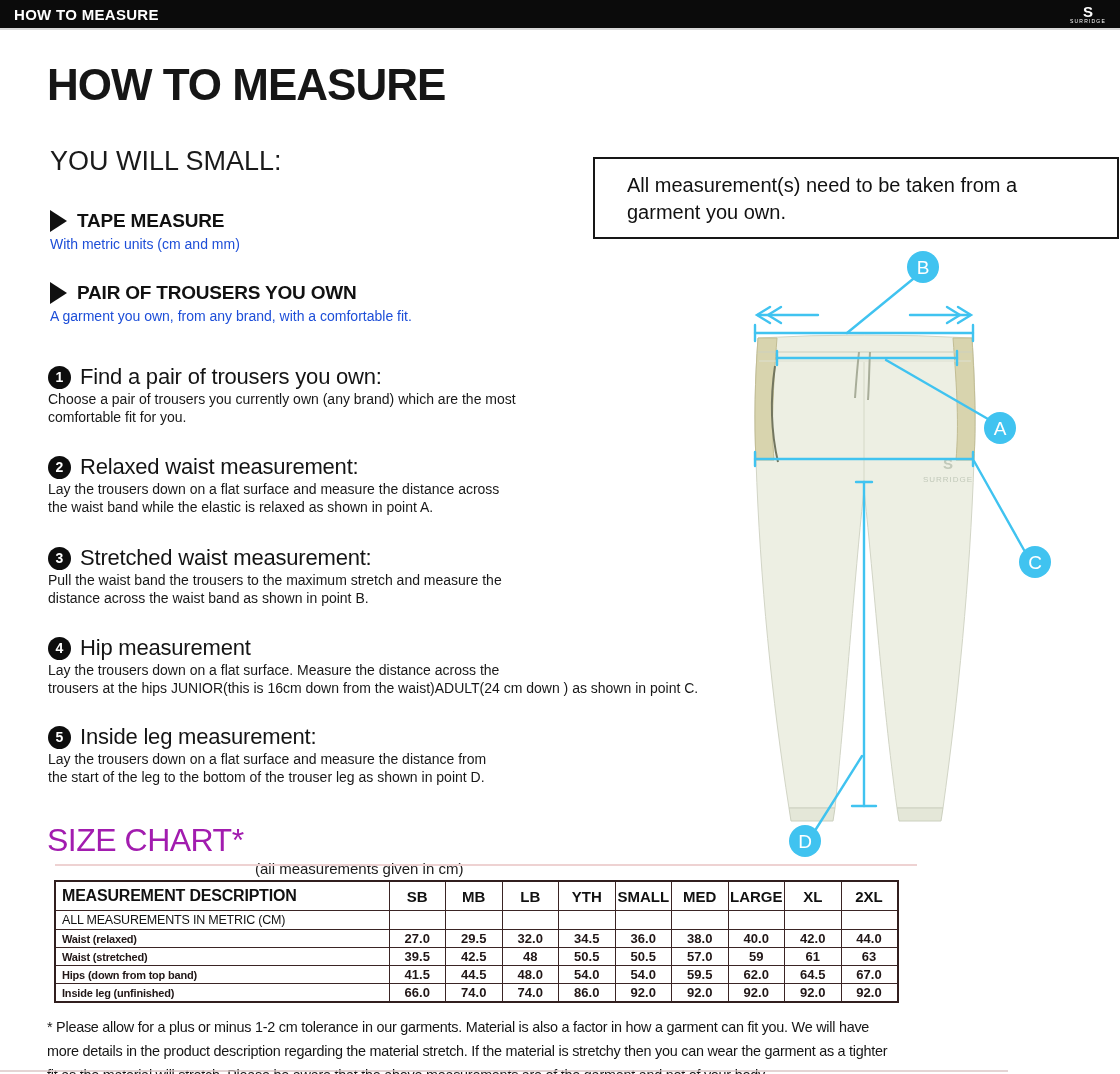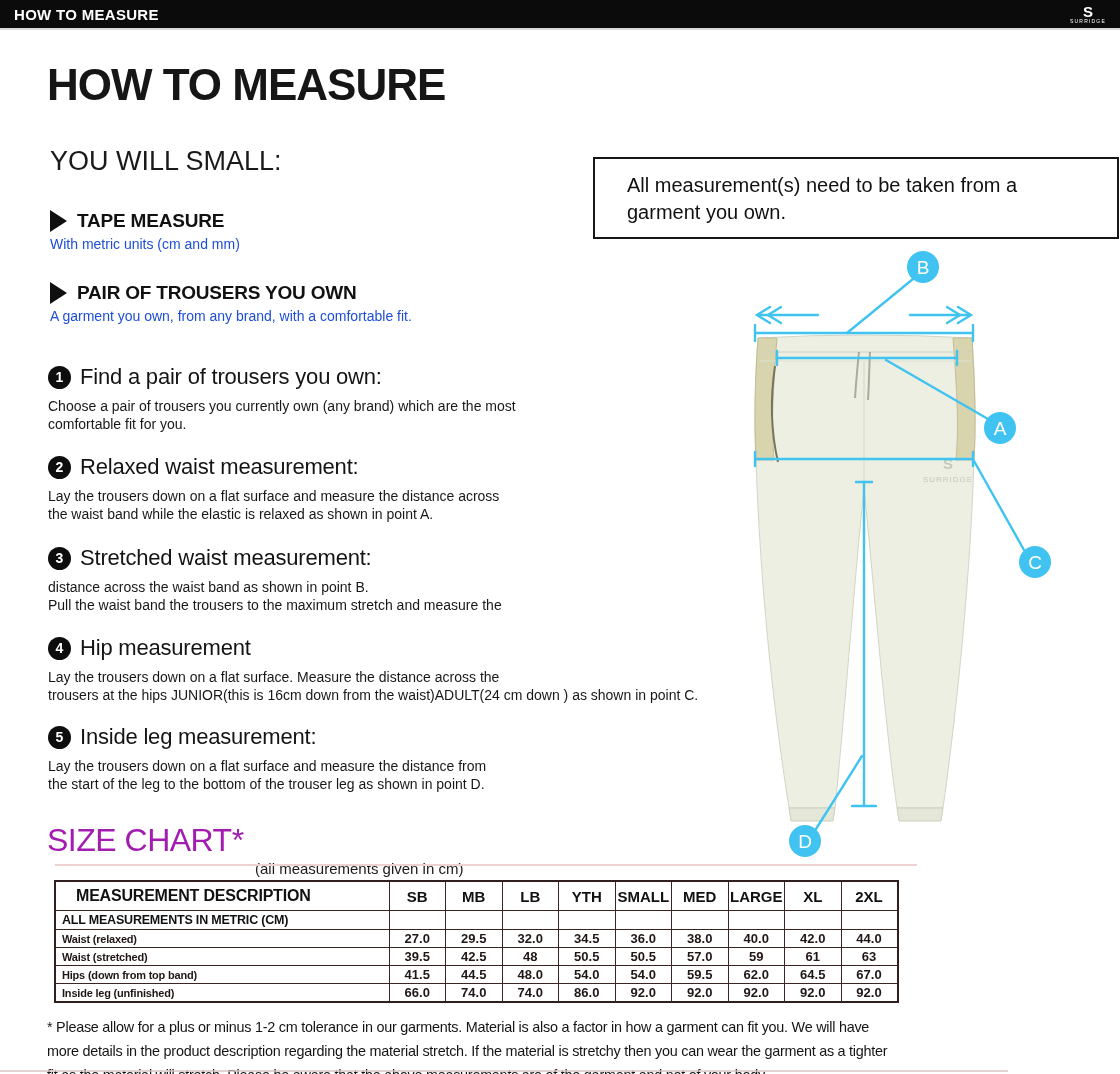--- a/index.html
+++ b/index.html
@@ -27,37 +27,37 @@
   .need-detail{font-size:14px;margin-top:4px;color:#1d4ed8;}
 
   .notice{position:absolute;left:593px;top:157px;width:526px;height:82px;box-sizing:border-box;
           border:2px solid #161616;padding:13px 32px;font-size:20px;line-height:27px;color:#111;}
 
   .step{position:absolute;left:48px;}
   .step-head{display:flex;align-items:center;gap:9px;}
   .step-num{width:23px;height:23px;border-radius:50%;background:#0d0d0d;color:#fff;
             font-size:14px;font-weight:700;display:flex;align-items:center;justify-content:center;}
   .step-title{font-size:22px;font-weight:400;letter-spacing:-.2px;color:#141414;}
-  .step-body{margin-top:7px;font-size:14px;line-height:18px;color:#181818;}
+  .step-body{margin-top:0;font-size:14px;line-height:18px;color:#181818;}
   .step-body div{white-space:nowrap;}
 
   .size-h{position:absolute;left:47px;top:822px;font-size:32px;font-weight:400;
           letter-spacing:-.5px;color:#a21caf;}
   .size-cap{position:absolute;left:255px;top:840px;font-size:15px;color:#1b1b1b;margin-top:20px;}
   .divider{position:absolute;left:55px;top:864px;width:862px;height:2px;background:#eed2d2;}
   .bottom-line{position:absolute;left:0;top:1070px;width:1008px;height:2px;background:#d9c2c2;opacity:.7;}
 
   table.size{position:absolute;left:54px;top:880px;border-collapse:collapse;table-layout:fixed;
              width:842px;background:#fff;}
   table.size td,table.size th{border:1.5px solid #3a2424;vertical-align:middle;overflow:hidden;}
   table.size{border:2.5px solid #311f1f;}
-  th.desc{width:334px;text-align:left;padding:3px 20px;font-size:16px;letter-spacing:-.2px;}
+  th.desc{width:334px;text-align:left;padding:3px 6px;font-size:16px;letter-spacing:-.2px;}
   col.szcol{width:56.5px;}
   th.szh{font-size:15px;font-weight:700;text-align:center;padding:3px 0;height:22px;}
-  tr.metric td{height:16px;font-size:12.5px;font-weight:700;padding:1px 6px;letter-spacing:-.2px;}
+  tr.metric td{height:16px;font-size:12.5px;font-weight:400;padding:1px 6px;letter-spacing:-.2px;}
   tr.data td{height:14px;font-size:13px;padding:1px 0;text-align:center;font-weight:700;color:#201616;}
   tr.data td.lbl{text-align:left;padding-left:6px;font-size:11px;letter-spacing:-.2px;margin-top:28px;}
 
   .footnote{position:absolute;left:47px;top:1015px;width:850px;font-size:14.4px;
             line-height:24px;letter-spacing:-.25px;color:#151515;}
 
   .diagram{position:absolute;left:735px;top:240px;}
 </style>
 </head>
 <body>
@@ -114,22 +114,22 @@
         <div>the waist band while the elastic is relaxed as shown in point A.</div>
     </div>
   </div>
 
   <div class="step" style="top:545px;">
     <div class="step-head">
       <div class="step-num">3</div>
       <div class="step-title">Stretched waist measurement:</div>
     </div>
     <div class="step-body">
-      <div>distance across the waist band as shown in point B.</div>
-        <div>Pull the waist band the trousers to the maximum stretch and measure the</div>
+      <div>Pull the waist band the trousers to the maximum stretch and measure the</div>
+        <div>distance across the waist band as shown in point B.</div>
     </div>
   </div>
 
   <div class="step" style="top:635px;">
     <div class="step-head">
       <div class="step-num">4</div>
       <div class="step-title">Hip measurement</div>
     </div>
     <div class="step-body">
       <div>Lay the trousers down on a flat surface. Measure the distance across the</div>

